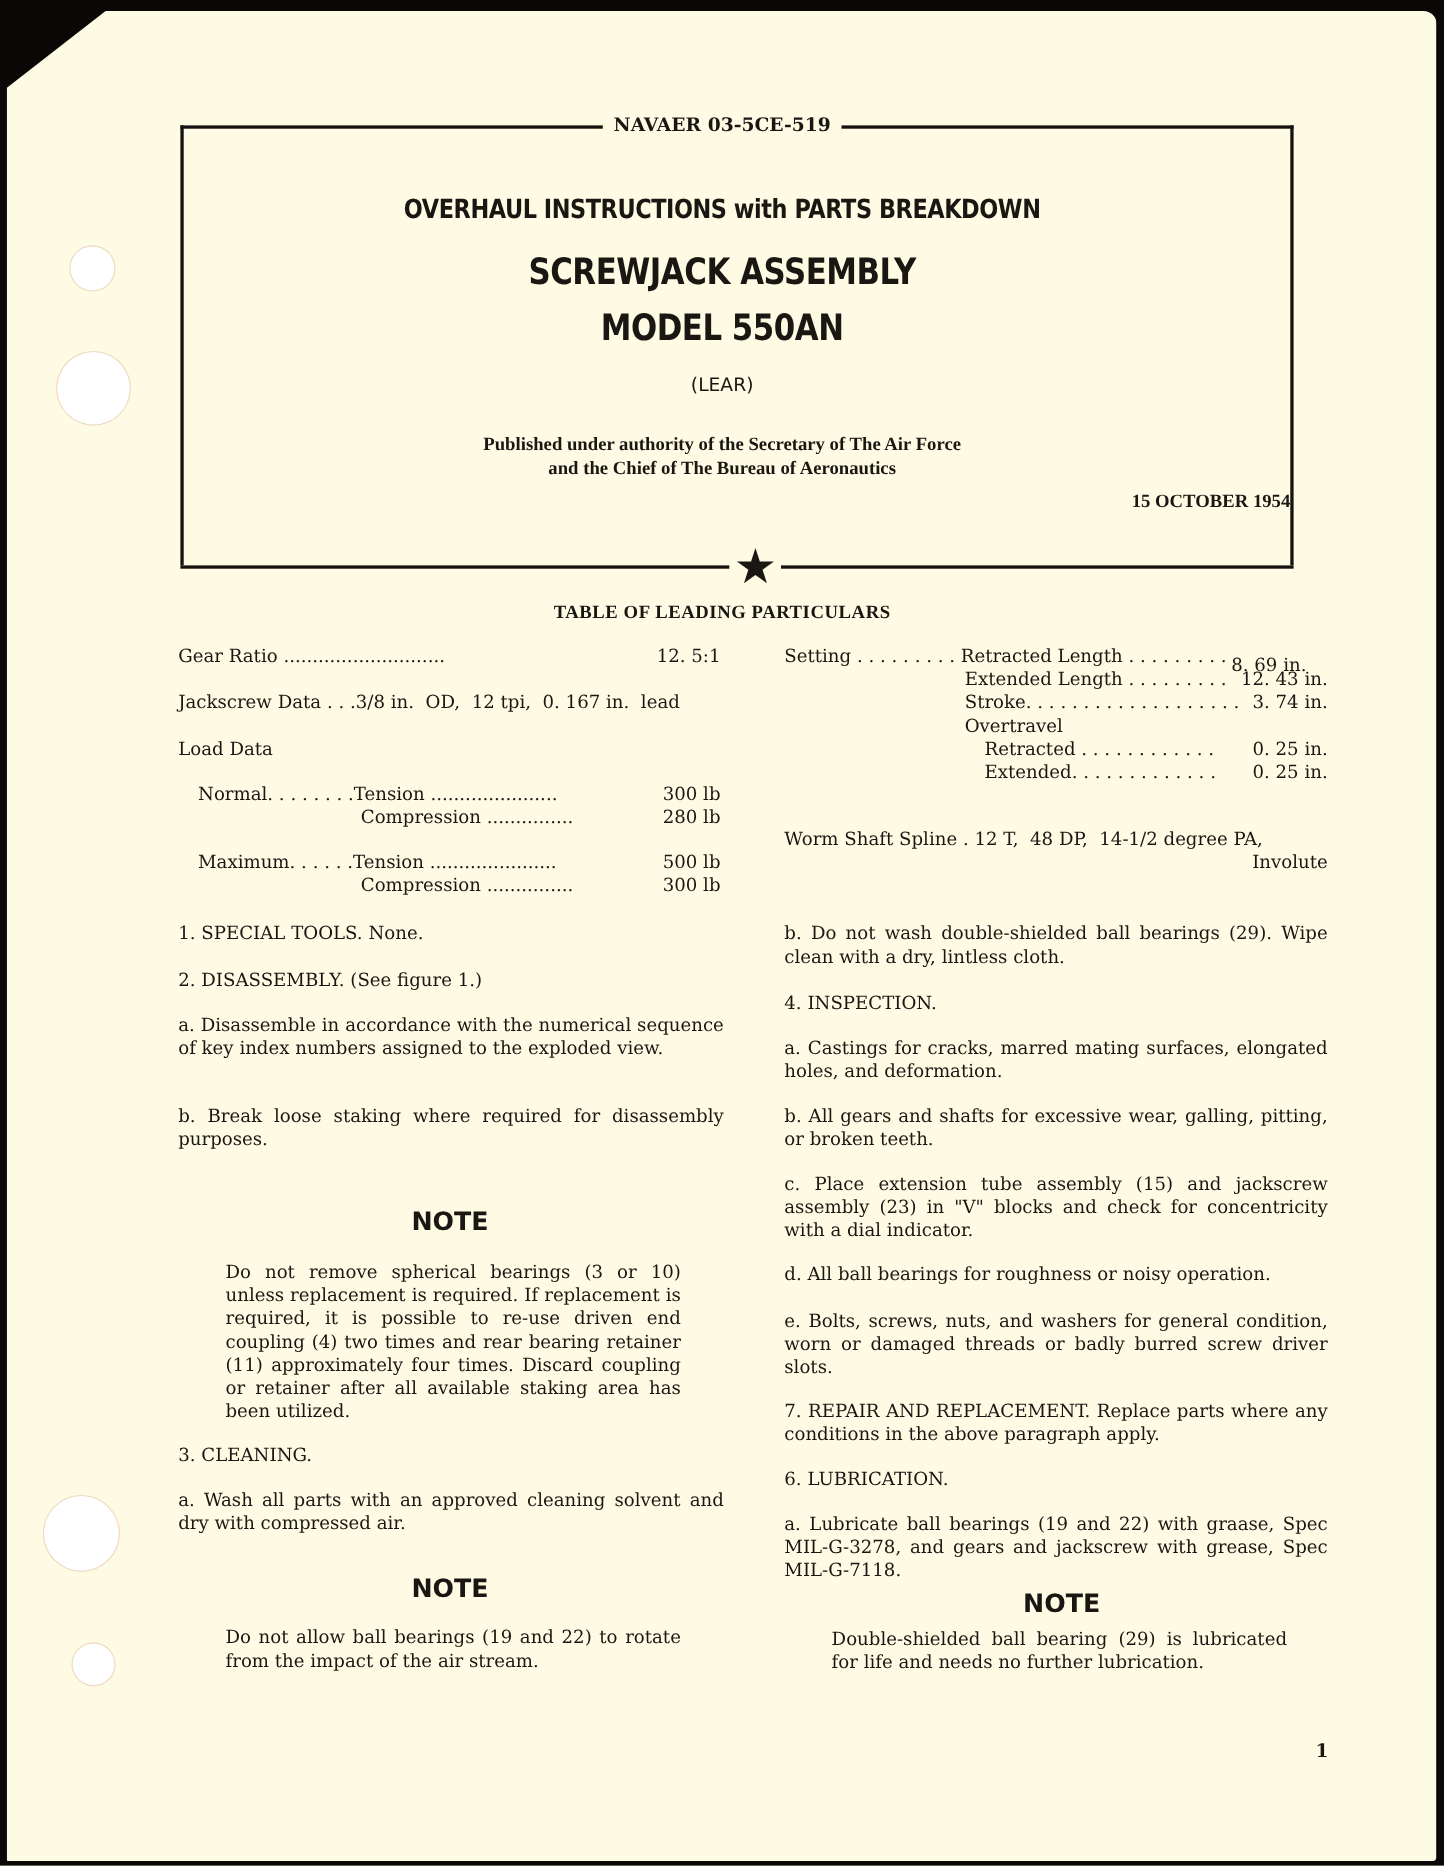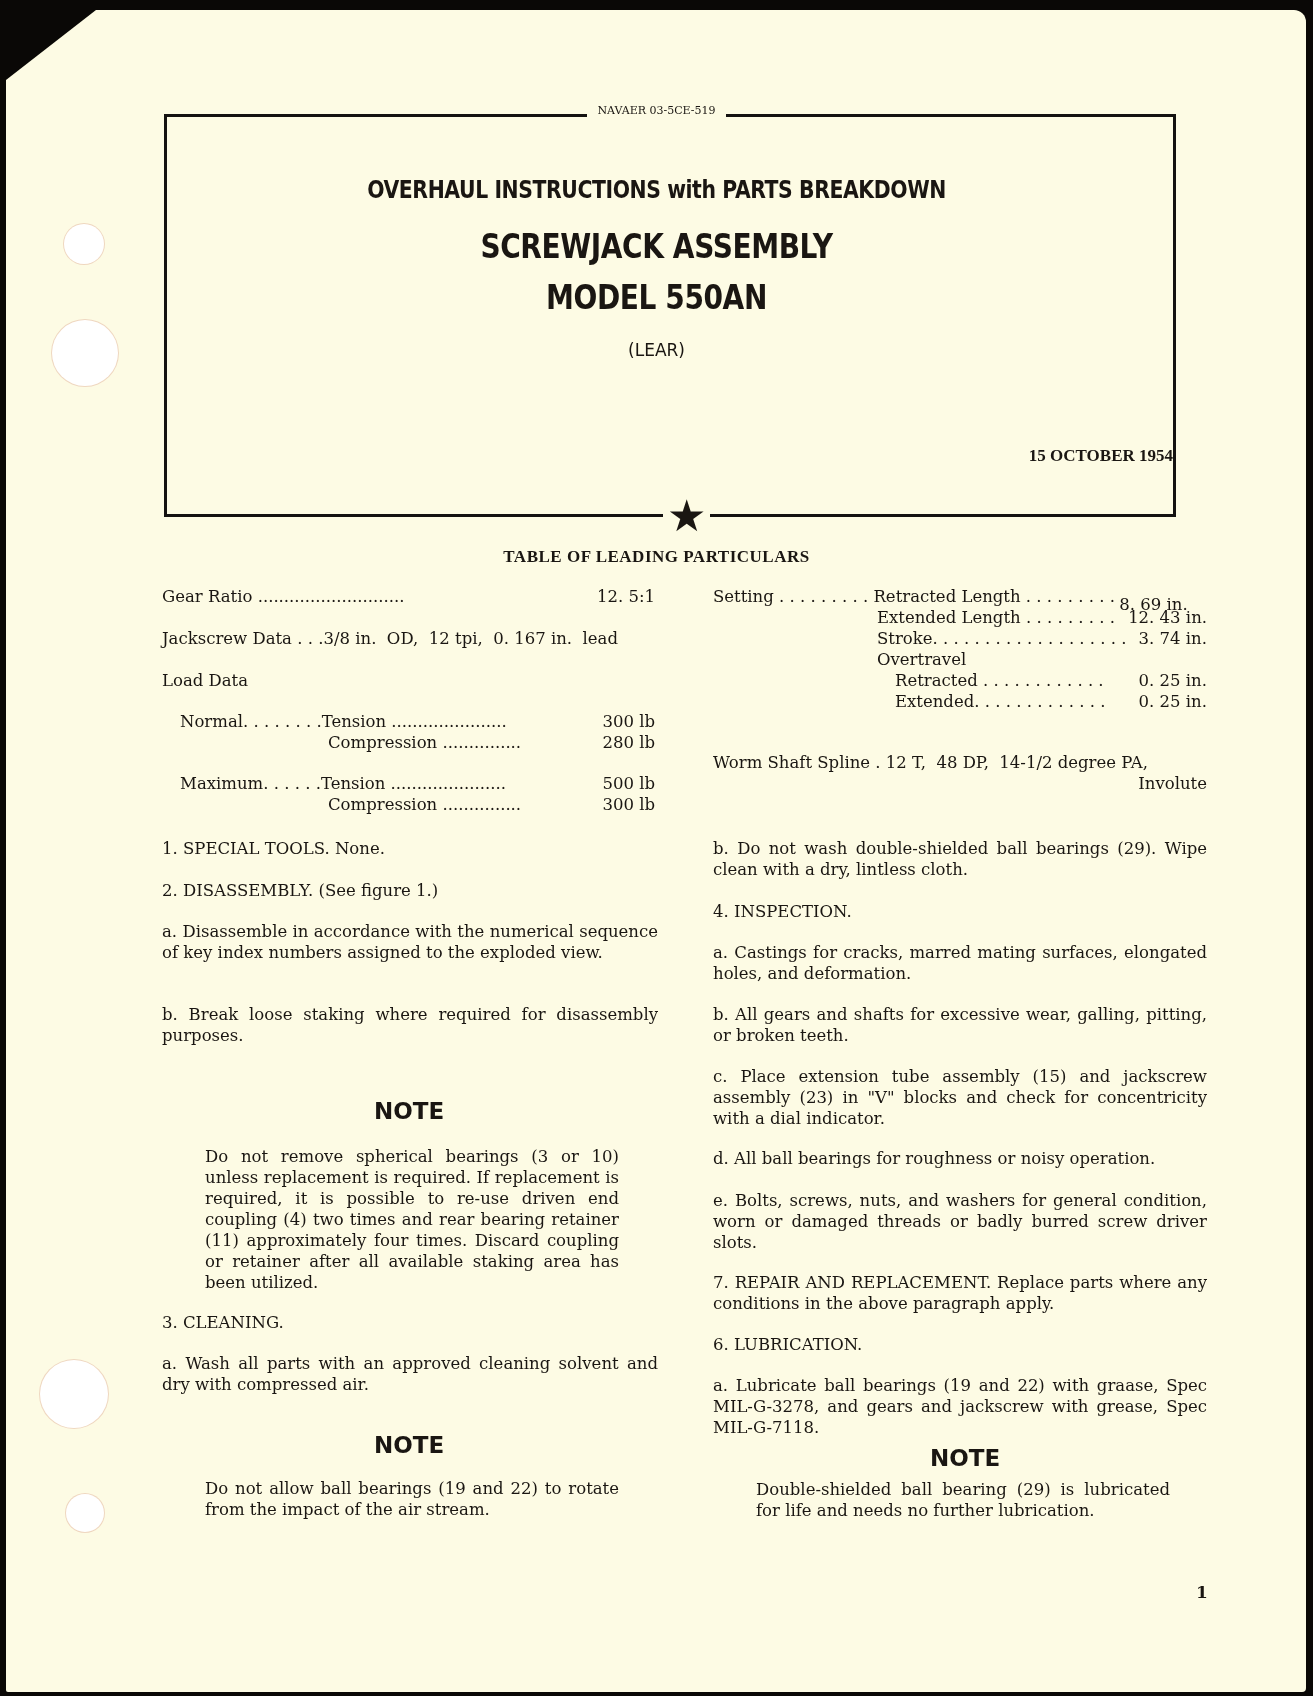--- a/index.html
+++ b/index.html
@@ -17,21 +17,21 @@
   }
   .hole { position: absolute; background: #ffffff; border-radius: 50%; box-shadow: 0 0 0 1px #efd7c0; }
   .frame {
     position: absolute; left: 164px; top: 114px; width: 1006px; height: 400px;
     border: 3px solid #141210; border-top: none; border-bottom: none;
   }
   .topline { position: absolute; top: 114px; height: 3px; background: #141210; }
   .botline { position: absolute; top: 514px; height: 3px; background: #141210; }
   .docnum {
     position: absolute; left: 0; right: 0; top: 104px; text-align: center;
-    font-size: 11px; font-weight: normal; font-family: "DejaVu Serif", serif;
+    font-size: 17px; font-weight: bold; font-family: "DejaVu Serif", serif;
   }
   .docnum span { background: #fdfbe4; padding: 0 10px; }
   .gothic { font-family: "DejaVu Sans", sans-serif; font-weight: bold; letter-spacing: -0.5px; }
   .center { position: absolute; left: 0; right: 0; text-align: center; }
   .t1 { top: 176px; font-size: 24px; transform: scaleX(0.85); }
   .t2 { top: 227px; font-size: 33px; transform: scaleX(0.85); }
   .t3 { top: 278px; font-size: 33px; transform: scaleX(0.85); }
   .t4 { top: 340px; font-size: 17px; font-family: "DejaVu Sans", sans-serif; }
   .auth { top: 393px; font-size: 17px; line-height: 22px; font-family: "Liberation Serif", serif; font-weight: bold; }
   .date { position: absolute; right: 140px; top: 446px; font-size: 17px; font-family: "Liberation Serif", serif; font-weight: bold; }
@@ -56,20 +56,22 @@
 <div class="topline" style="left:164px;width:1012px;"></div>
 <div class="frame"></div>
 <div class="botline" style="left:164px;width:1012px;"></div>
 <div class="docnum"><span>NAVAER 03-5CE-519</span></div>
 
 <div class="center gothic t1">OVERHAUL INSTRUCTIONS with PARTS BREAKDOWN</div>
 <div class="center gothic t2">SCREWJACK ASSEMBLY</div>
 <div class="center gothic t3">MODEL 550AN</div>
 <div class="center t4">(LEAR)</div>
 <div class="center auth">
+  <div>Published under authority of the Secretary of The Air Force</div>
+  <div>and the Chief of The Bureau of Aeronautics</div>
 </div>
 <div class="date">15 OCTOBER 1954</div>
 <div class="star">★</div>
 
 <div class="center tlp">TABLE OF LEADING PARTICULARS</div>
 
 <div class="txt" style="left:162px;top:586px;">Gear Ratio ............................</div>
 <div class="txt r" style="left:560px;width:95px;top:586px;">12. 5:1</div>
 <div class="txt" style="left:162px;top:628px;">Jackscrew Data . . .3/8 in.  OD,  12 tpi,  0. 167 in.  lead</div>
 <div class="txt" style="left:162px;top:670px;">Load Data</div>

